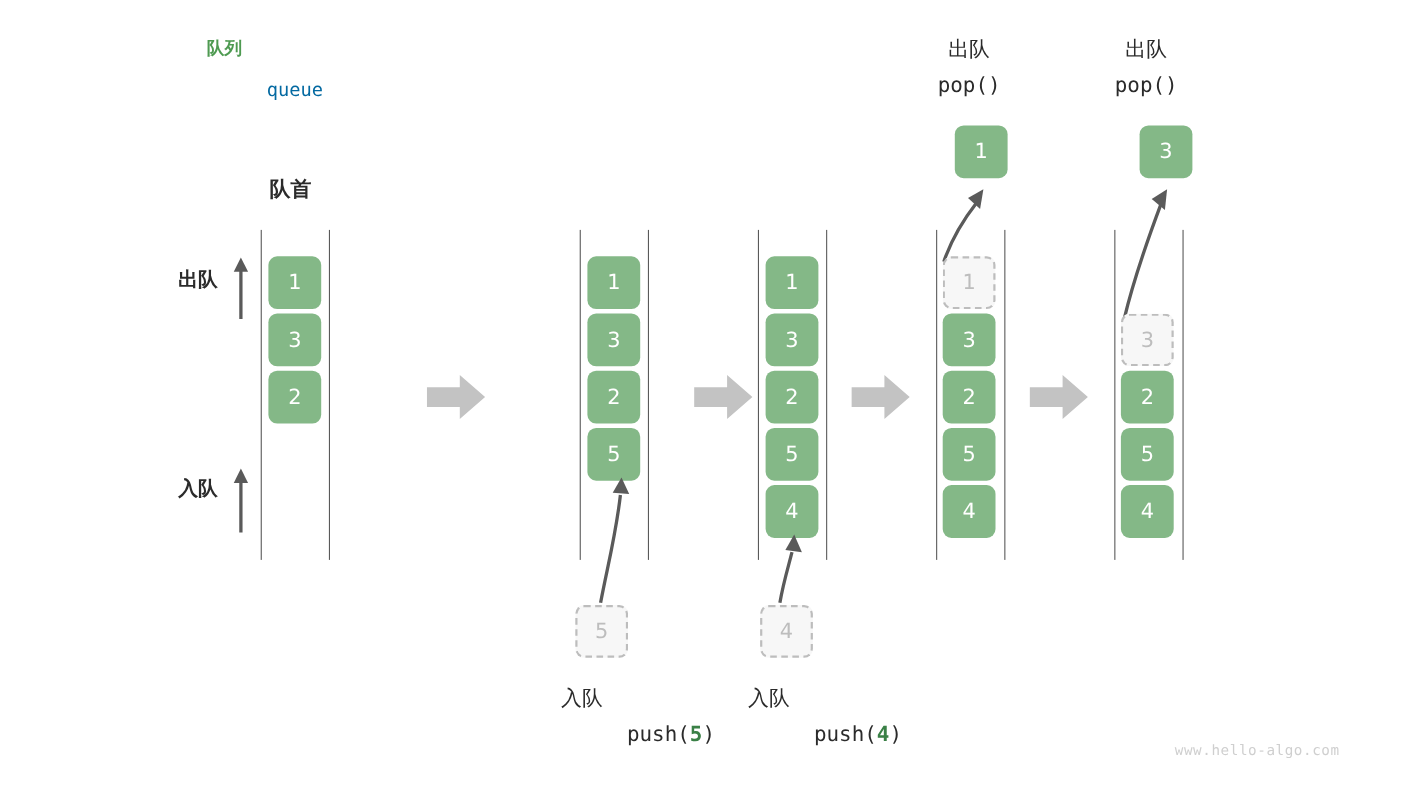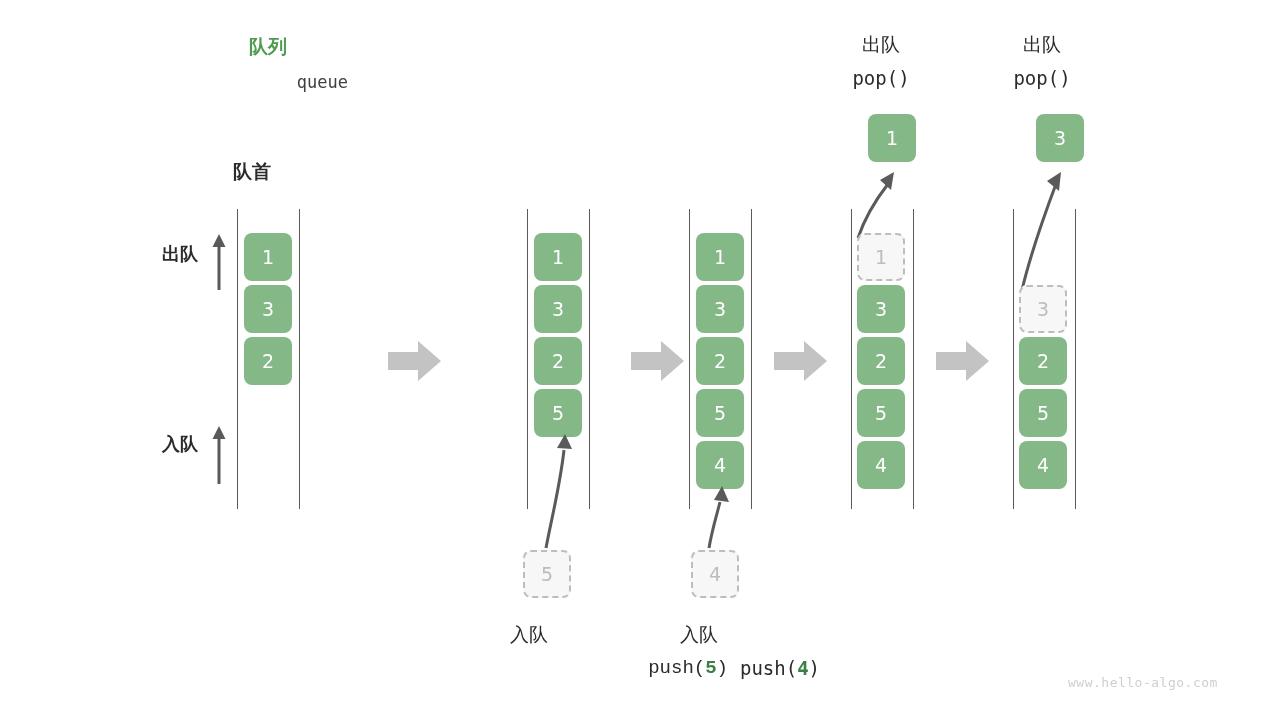--- a/index.html
+++ b/index.html
@@ -16,31 +16,31 @@
     position: relative;
     width: 1280px;
     height: 720px;
     background: #ffffff;
     overflow: hidden;
   }
   .abs { position: absolute; }
 
   
   .title-cn {
-    font-size: 19px;
+    font-size: 16px;
     font-weight: bold;
     color: #4e9a51;
-    text-align: center;
+    text-align: left;
     white-space: nowrap;
   }
   .title-en {
     font-family: "DejaVu Sans Mono", "Liberation Mono", monospace;
     font-size: 17px;
-    color: #404040;
-    text-align: right;
+    color: #0369a1;
+    text-align: center;
     white-space: nowrap;
   }
   .rail-label {
     font-size: 19px;
     font-weight: bold;
     color: #2b2b2b;
     text-align: center;
     white-space: nowrap;
   }
   .side-label {
@@ -105,21 +105,21 @@
   .thin-arrow { display: block; }
 </style>
 </head>
 <body>
 
 <div id="canvas">
 
   <div class="abs title-cn" style="left:188px; top:34px; width:160px;">队列</div>
   <div class="abs title-en" style="left:188px; top:72px; width:160px;">queue</div>
 
-  <div class="abs rail-label" style="left:172px; top:159px; width:160px;">队首</div>
+  <div class="abs rail-label" style="left:184px; top:159px; width:160px;">队首</div>
 
   <div class="abs side-label" style="left:88px; top:242px; width:110px;">出队</div>
   <svg class="abs thin-arrow" style="left:208px; top:232px;" width="22" height="60" viewBox="0 0 22 60">
     <line x1="11" y1="58" x2="11" y2="12" stroke="#5a5a5a" stroke-width="3"></line>
     <polygon points="11,2 4.5,15 17.5,15" fill="#5a5a5a"></polygon>
   </svg>
 
   <div class="abs side-label" style="left:88px; top:432px; width:110px;">入队</div>
   <svg class="abs thin-arrow" style="left:208px; top:424px;" width="22" height="62" viewBox="0 0 22 62">
     <line x1="11" y1="60" x2="11" y2="12" stroke="#5a5a5a" stroke-width="3"></line>
@@ -146,21 +146,21 @@
   <div class="abs cell" style="left:534px; top:389px;">5</div>
 
   <div class="abs cell ghost" style="left:523px; top:550px;">5</div>
 
   <svg class="abs thin-arrow" style="left:538px; top:430px;" width="40" height="120" viewBox="0 0 40 120">
     <path d="M 8 118 C 14 86, 22 56, 26 20" stroke="#5a5a5a" stroke-width="3" fill="none"></path>
     <polygon points="27,4 19,18 34,19" fill="#5a5a5a"></polygon>
   </svg>
 
   <div class="abs op-cn" style="left:478px; top:622px; width:160px; text-align:left; padding-left:32px;">入队</div>
-  <div class="abs op-code" style="left:496px; top:657px; width:200px; text-align:right; padding-left:32px;font-family:Liberation Mono, monospace;"><span>push(</span><span class="arg">5</span><span>)</span></div>
+  <div class="abs op-code" style="left:478px; top:657px; width:200px; text-align:center; padding-left:32px;"><span>push(</span><span class="arg">5</span><span>)</span></div>
 
   <svg class="abs block-arrow" style="left:631px; top:340px;" width="54" height="42" viewBox="0 0 54 42">
     <polygon points="0,12 30,12 30,1 53,21 30,41 30,30 0,30" fill="#c3c3c3"></polygon>
   </svg>
 
   <div class="abs rail" style="left:689px; top:209px; height:300px;"></div>
   <div class="abs rail" style="left:751px; top:209px; height:300px;"></div>
 
   <div class="abs cell" style="left:696px; top:233px;">1</div>
   <div class="abs cell" style="left:696px; top:285px;">3</div>

